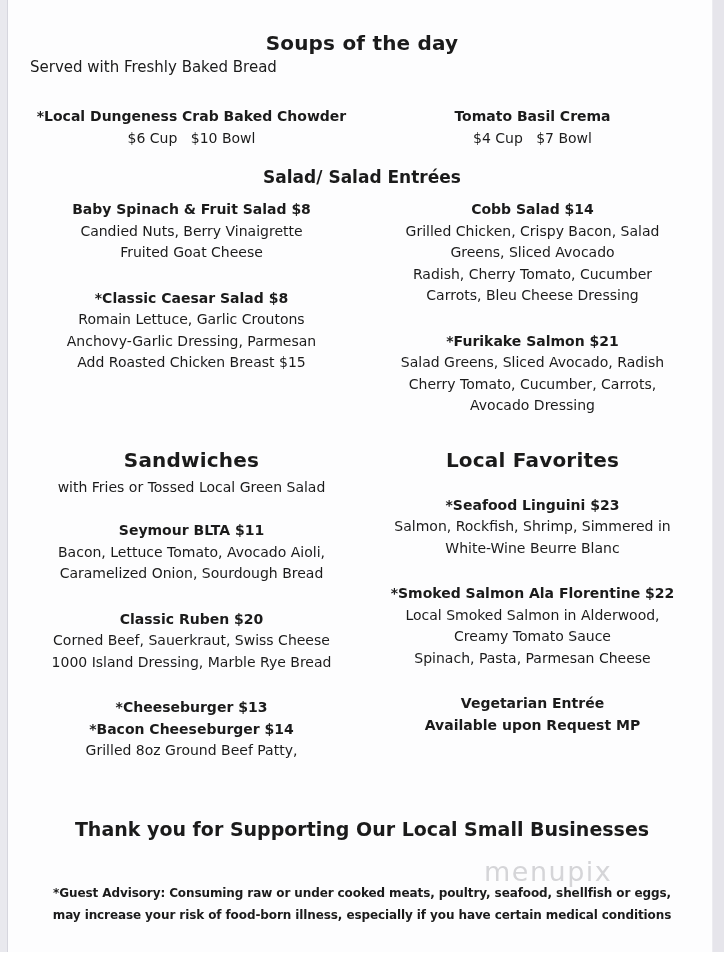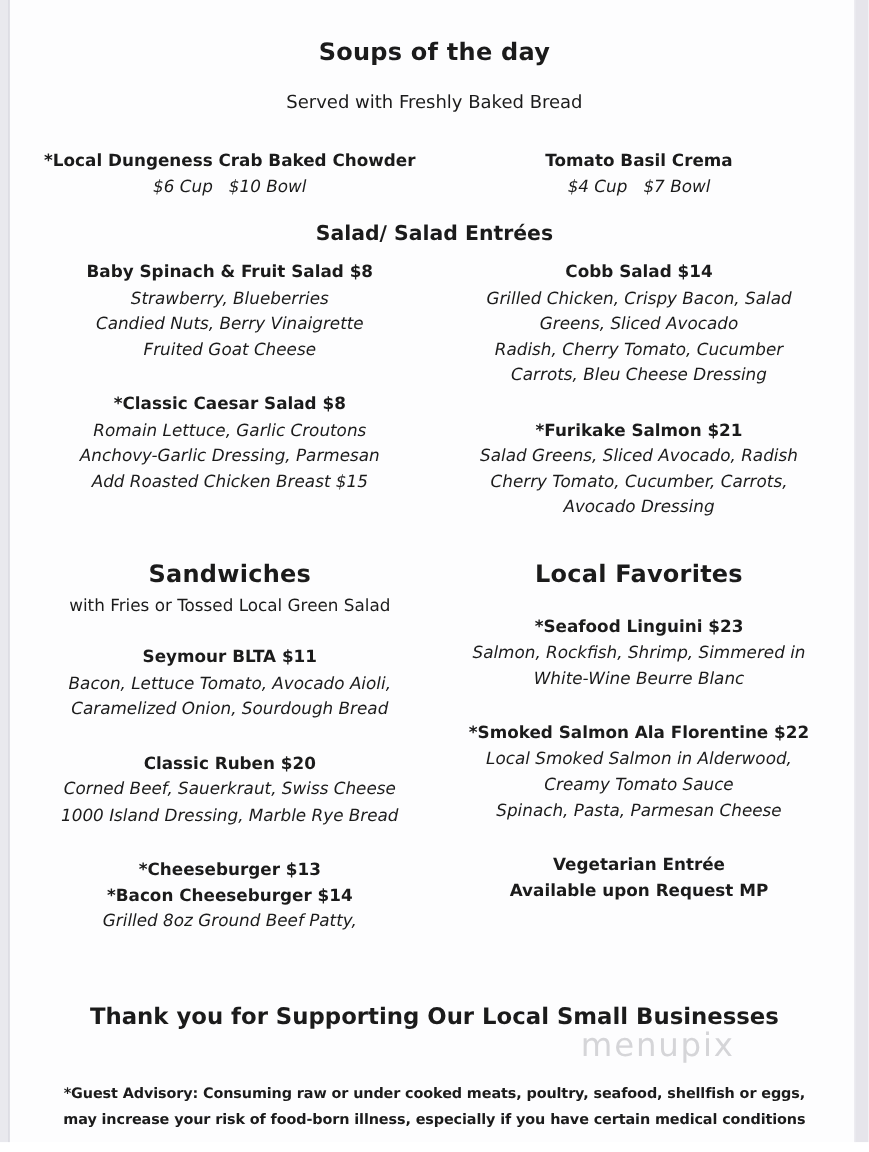--- a/index.html
+++ b/index.html
@@ -13,33 +13,33 @@
     position:absolute; left:0; top:0; height:100%; width:8px;
     background:#e9e9ee; border-right:1px solid #d6d6de;
   }
   .edge-r {
     position:absolute; right:0; top:0; height:100%; width:12px;
     background:#e6e5eb; border-left:1px solid #ececf0;
   }
   .content { position:relative; padding:30px 30px 0 30px; }
 
   .h1 { font-size:20px; font-weight:700; text-align:center; line-height:26px; letter-spacing:0.2px; }
-  .sub { font-size:15px; text-align:center; margin-top:18px; line-height:22px; }
+  .sub { font-size:15px; margin-top:0; line-height:22px; }
   .h2 { font-size:17px; font-weight:700; text-align:center; margin-top:16px; line-height:24px; }
 
   .cols { display:grid; grid-template-columns:1fr 1fr; column-gap:18px; }
   .soup-row { margin-top:28px; }
   .salad-cols { margin-top:10px; }
   .mains { margin-top:30px; }
 
   .block { text-align:center; }
   .col .block + .block { margin-top:24px; }
   .mains .block { margin-top:22px; }
   .nm { font-weight:700; font-size:14px; line-height:21.5px; }
-  .ds { font-size:14px; line-height:21.5px;font-style:italic; }
+  .ds { font-size:14px; line-height:21.5px; }
   .price { white-space:pre; }
   .sub2 { font-size:14px; text-align:center; line-height:21.5px; margin-top:4px; }
 
   .thanks { margin-top:56px; font-size:19px; font-weight:700; text-align:center; line-height:22px; }
   .advisory { margin-top:42px; font-size:12px; font-weight:700; text-align:center; line-height:22px; letter-spacing:-0.1px; }
   .advisory div { white-space:nowrap;text-align:center; }
 
   .watermark {
     position:absolute; left:484px; top:856px;
     font-size:27px; font-weight:400; color:#d5d5d8;
@@ -69,21 +69,20 @@
         </div>
       </div>
     </section>
 
     <section>
       <div class="h2">Salad/ Salad Entrées</div>
       <div class="cols salad-cols">
         <div class="col">
           <div class="block">
             <div class="nm">Baby Spinach &amp; Fruit Salad $8</div>
-            <div class="ds">Strawberry, Blueberries</div>
             <div class="ds">Candied Nuts, Berry Vinaigrette</div>
             <div class="ds">Fruited Goat Cheese</div>
           </div>
           <div class="block">
             <div class="nm">*Classic Caesar Salad $8</div>
             <div class="ds">Romain Lettuce, Garlic Croutons</div>
             <div class="ds">Anchovy-Garlic Dressing, Parmesan</div>
             <div class="ds">Add Roasted Chicken Breast $15</div>
           </div>
         </div>

